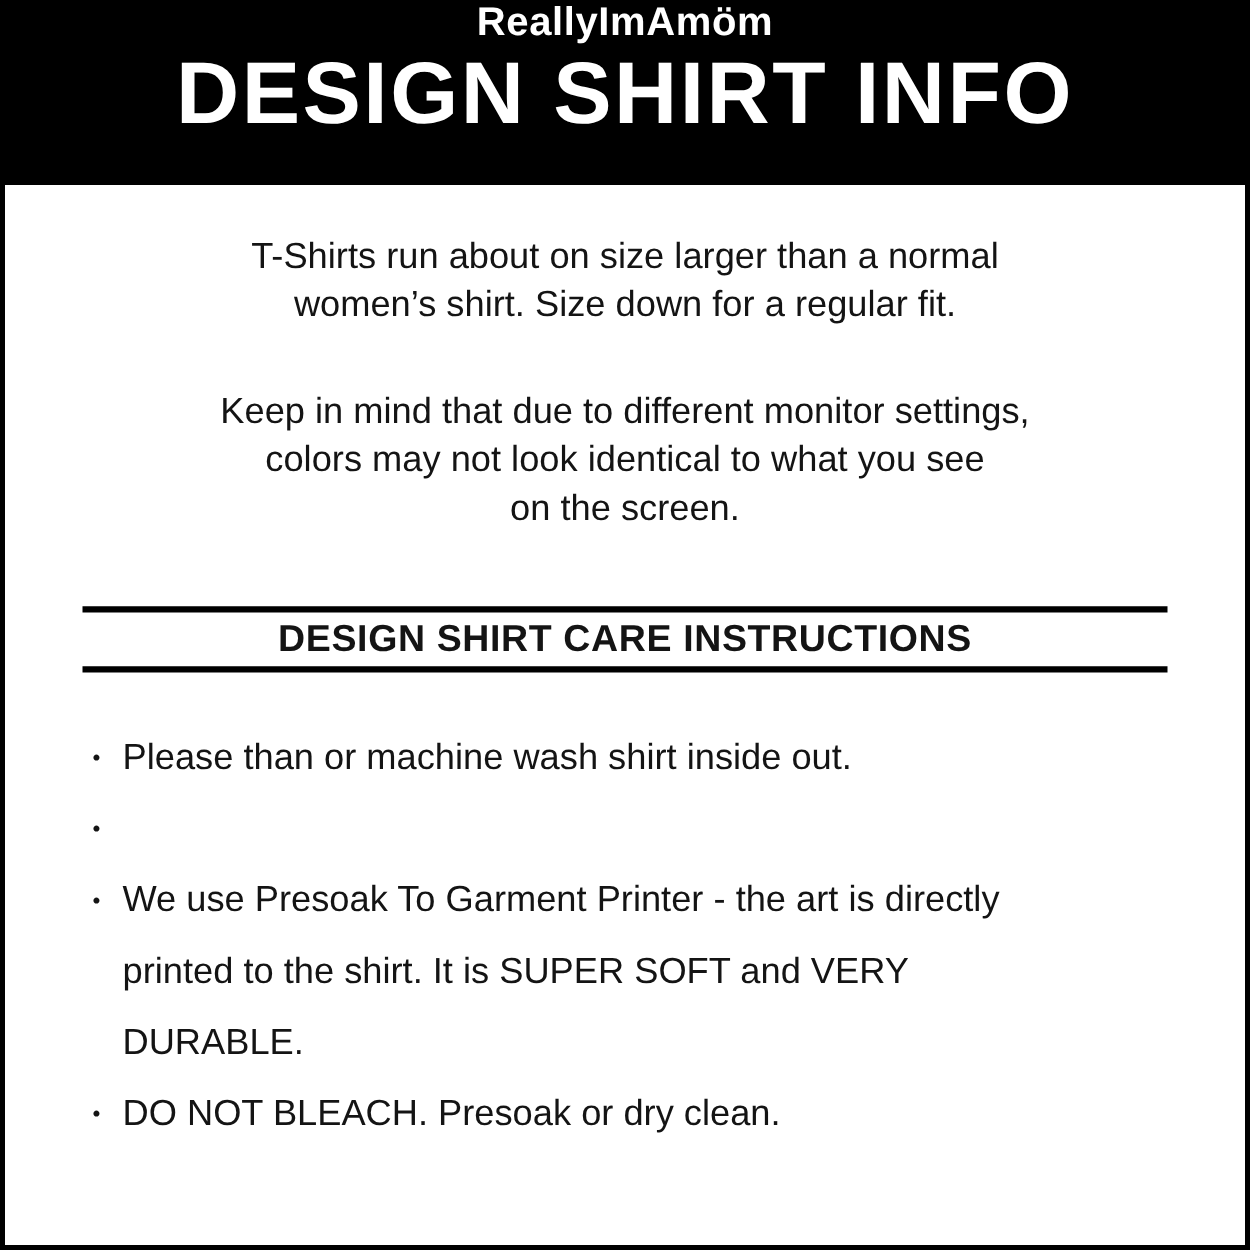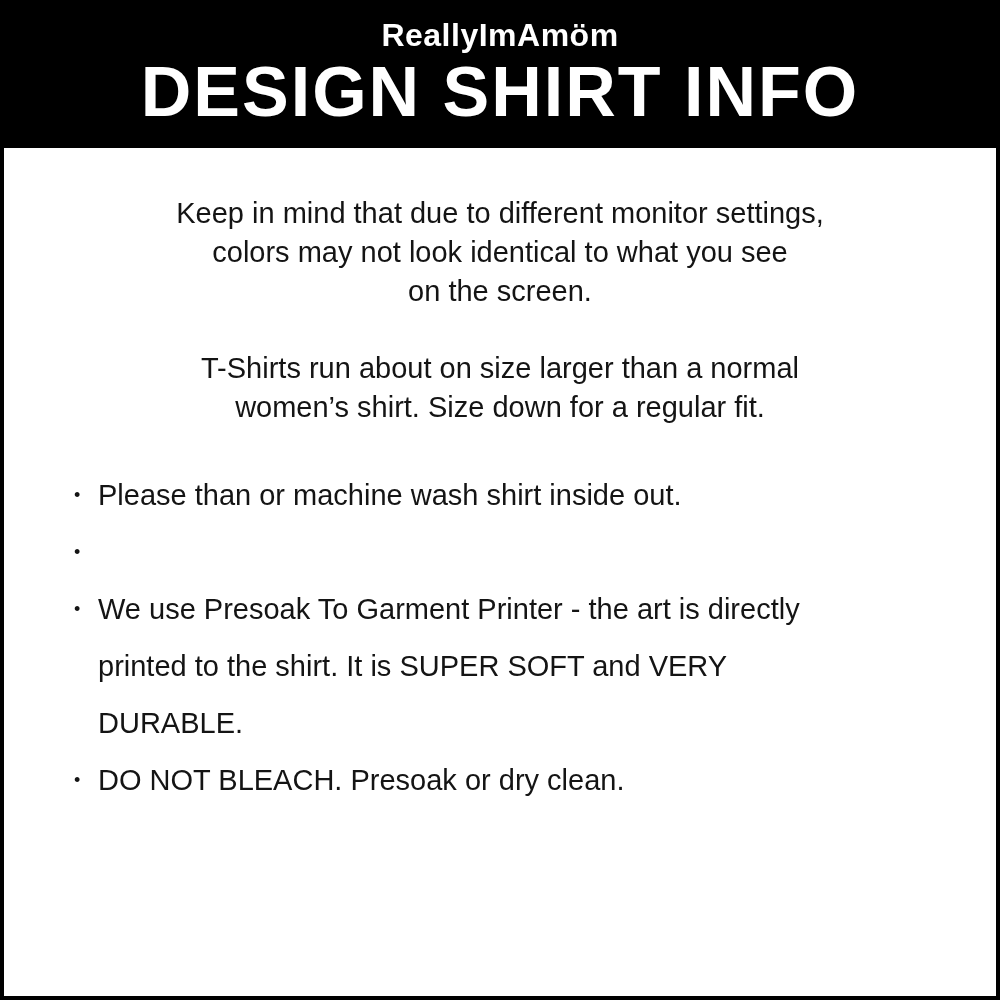--- a/index.html
+++ b/index.html
@@ -16,21 +16,20 @@
     color: #141414;
     overflow: hidden;
   }
   .header {
     height: 148px;
     margin: 0 -4px;            
     background: #000000;
     display: flex;
     flex-direction: column;
     align-items: center;
-    justify-content: center;
   }
   .brand {
     color: #ffffff;
     font-size: 32px;
     font-weight: bold;
     letter-spacing: 0.5px;
     line-height: 1.1;
   }
   .title {
     color: #ffffff;
@@ -88,27 +87,30 @@
 <body>
 
 <div class="page">
 
   <div class="header">
     <div class="brand">ReallyImAmöm</div>
     <div class="title">DESIGN SHIRT INFO</div>
   </div>
 
   <div>
+    <p class="intro-paragraph first">T-Shirts run about on size larger than a normal
+women’s shirt. Size down for a regular fit.</p>
     <p class="intro-paragraph second">Keep in mind that due to different monitor settings,
 colors may not look identical to what you see
 on the screen.</p>
-    <p class="intro-paragraph first">T-Shirts run about on size larger than a normal
-women’s shirt. Size down for a regular fit.</p>
   </div>
 
+  <div class="care-heading-wrap">
+    <h2 class="care-heading">DESIGN SHIRT CARE INSTRUCTIONS</h2>
+  </div>
 
   <ul class="care-list">
     <li class="care-item">
       <span class="bullet-marker">•</span>
       <span class="care-item-text">Please than or machine wash shirt inside out.</span>
     </li>
     <li class="care-item">
       <span class="bullet-marker">•</span>
     </li>
     <li class="care-item">

